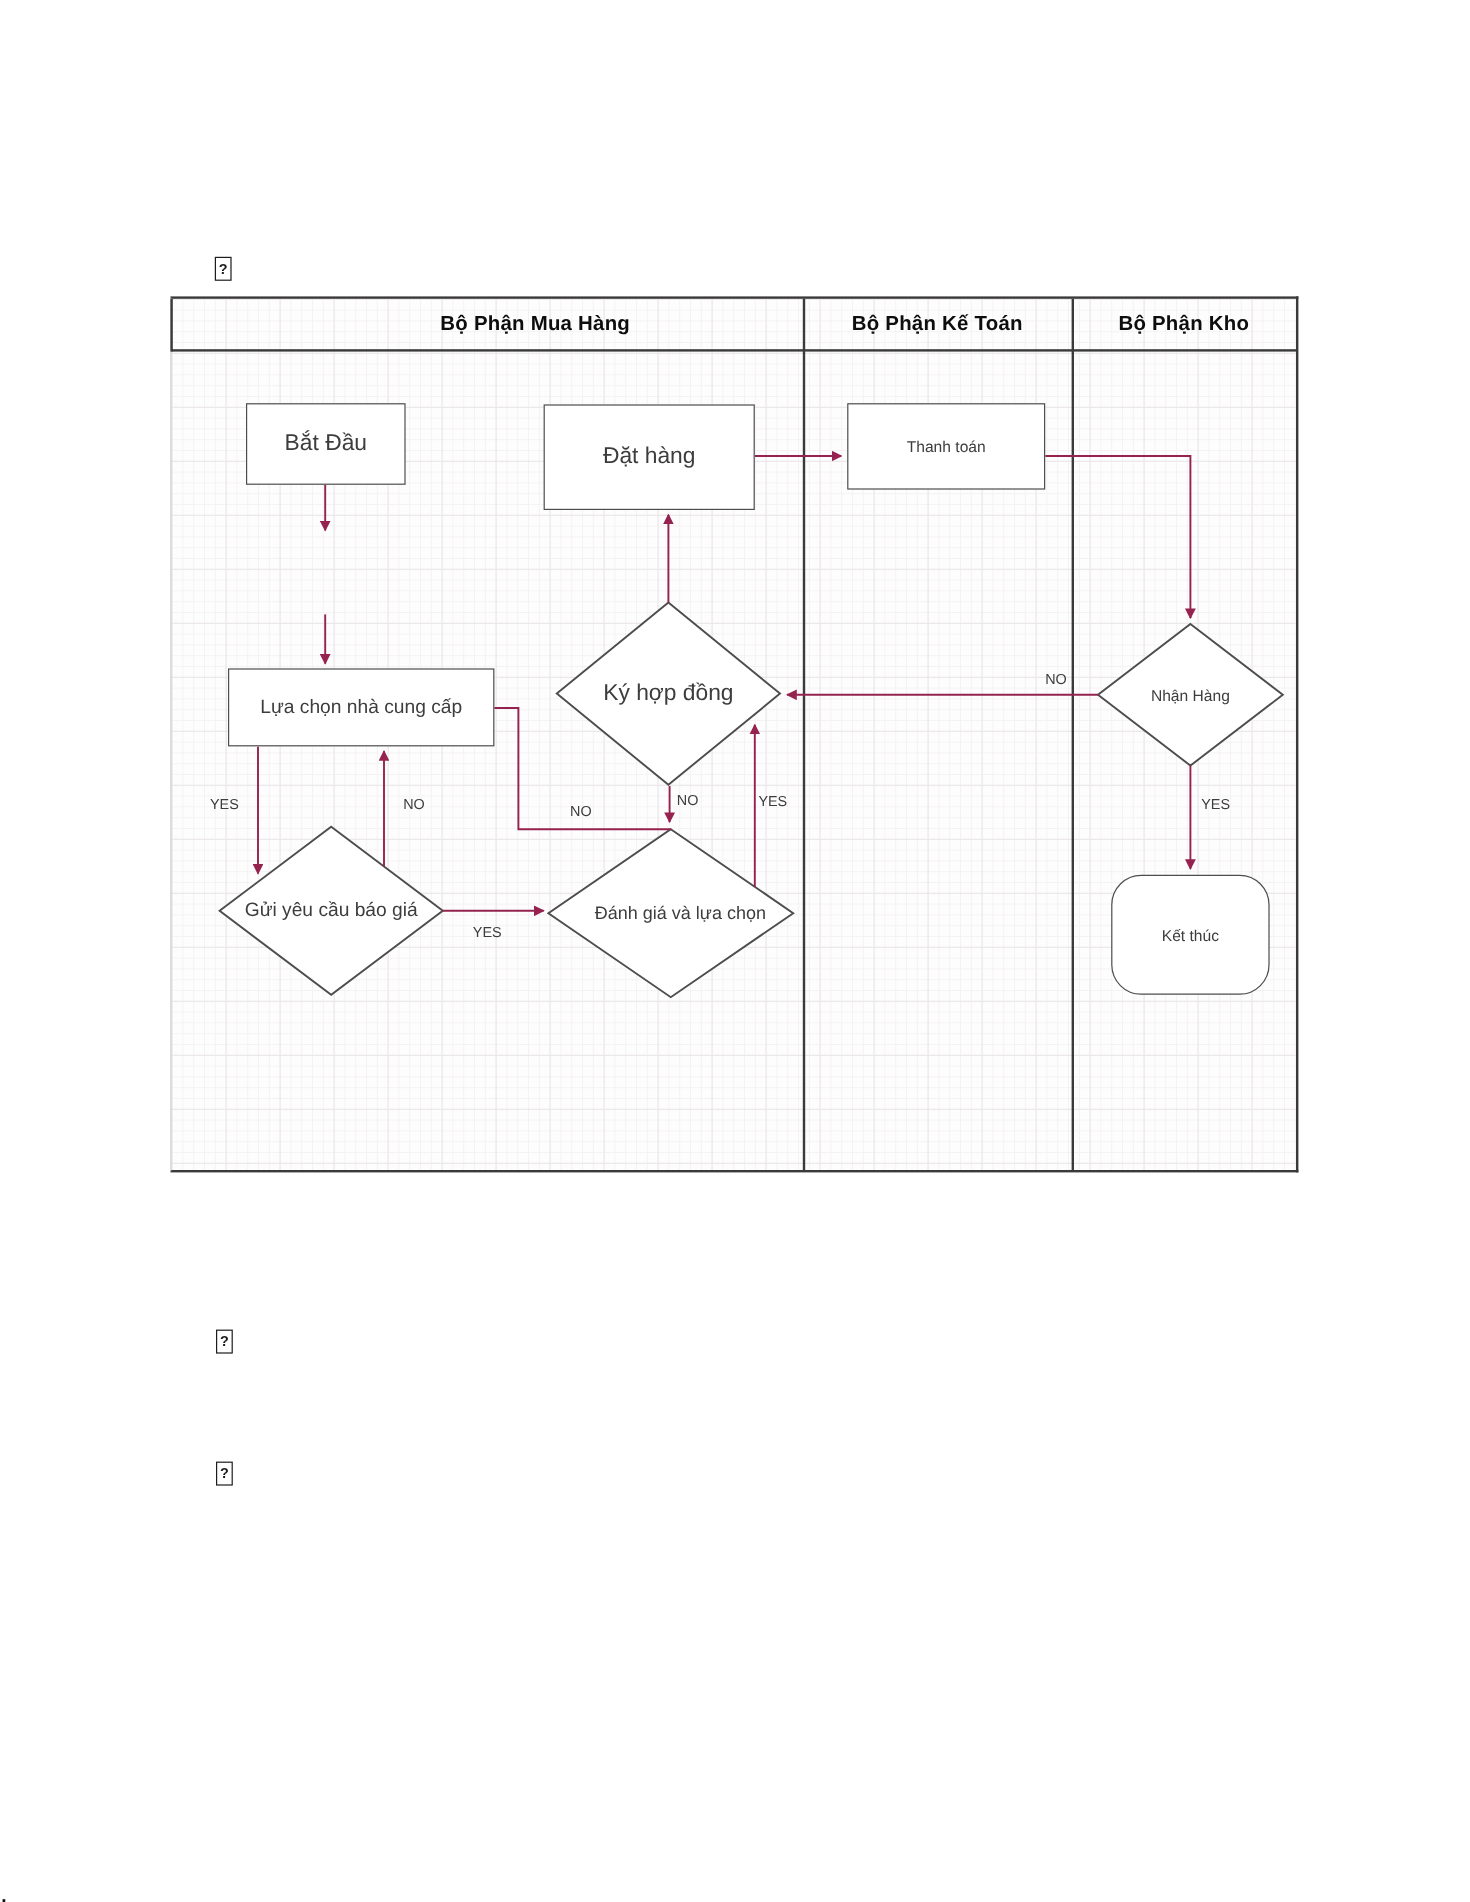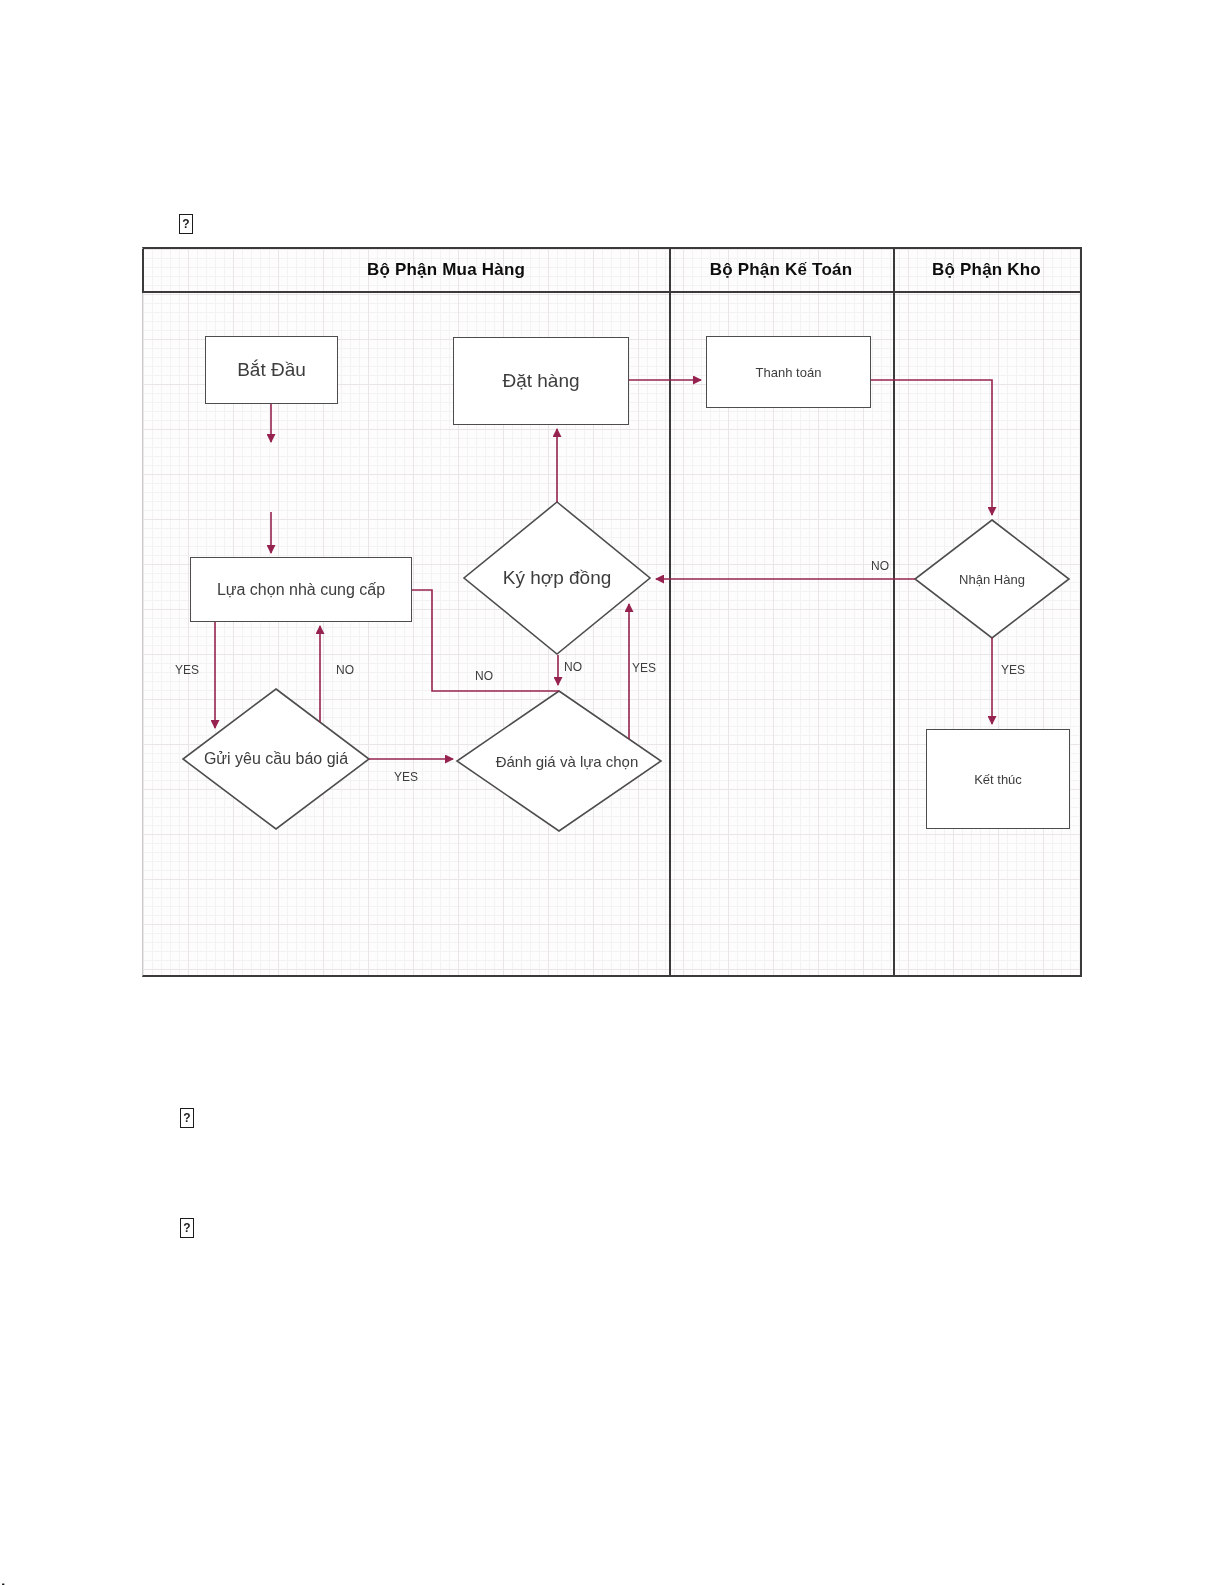--- a/index.html
+++ b/index.html
@@ -137,21 +137,21 @@
       <path class="connector" d="M486,131 H558" marker-end="url(#arw)"></path>
       <path class="connector" d="M728,131 H849 V266" marker-end="url(#arw)"></path>
       <path class="connector" d="M772,330 H513" marker-end="url(#arw)"></path>
       <path class="connector" d="M849,389 V475" marker-end="url(#arw)"></path>
     </svg>
 
     <div class="node fs-lg" style="left:62px;top:87px;width:133px;height:68px;">Bắt Đầu</div>
     <div class="node fs-md" style="left:18px;top:308px;width:222px;height:65px;margin-left:29px;">Lựa chọn nhà cung cấp</div>
     <div class="node fs-lg" style="left:310px;top:88px;width:176px;height:88px;">Đặt hàng</div>
     <div class="node fs-sm" style="left:563px;top:87px;width:165px;height:72px;">Thanh toán</div>
-    <div class="node fs-sm" style="left:783px;top:480px;width:144px;height:100px;">Kết thúc</div>
+    <div class="node fs-sm" style="left:783px;top:480px;width:132px;height:100px;border-radius:25px;">Kết thúc</div>
 
     <div class="diamond-label fs-lg" style="left:321px;top:253px;width:186px;height:152px;">Ký hợp đồng</div>
     <div class="diamond-label fs-md" style="left:40px;top:440px;width:186px;height:140px;">Gửi yêu cầu báo giá</div>
     <div class="diamond-label fs-md2" style="left:322px;top:442px;width:204px;height:140px;">Đánh giá và lựa chọn</div>
     <div class="diamond-label fs-sm" style="left:772px;top:271px;width:154px;height:118px;">Nhận Hàng</div>
 
     <span class="edge-label" style="left:32px;top:414px;">YES</span>
     <span class="edge-label" style="left:193px;top:414px;">NO</span>
     <span class="edge-label" style="left:251px;top:521px;">YES</span>
     <span class="edge-label" style="left:332px;top:420px;">NO</span>

